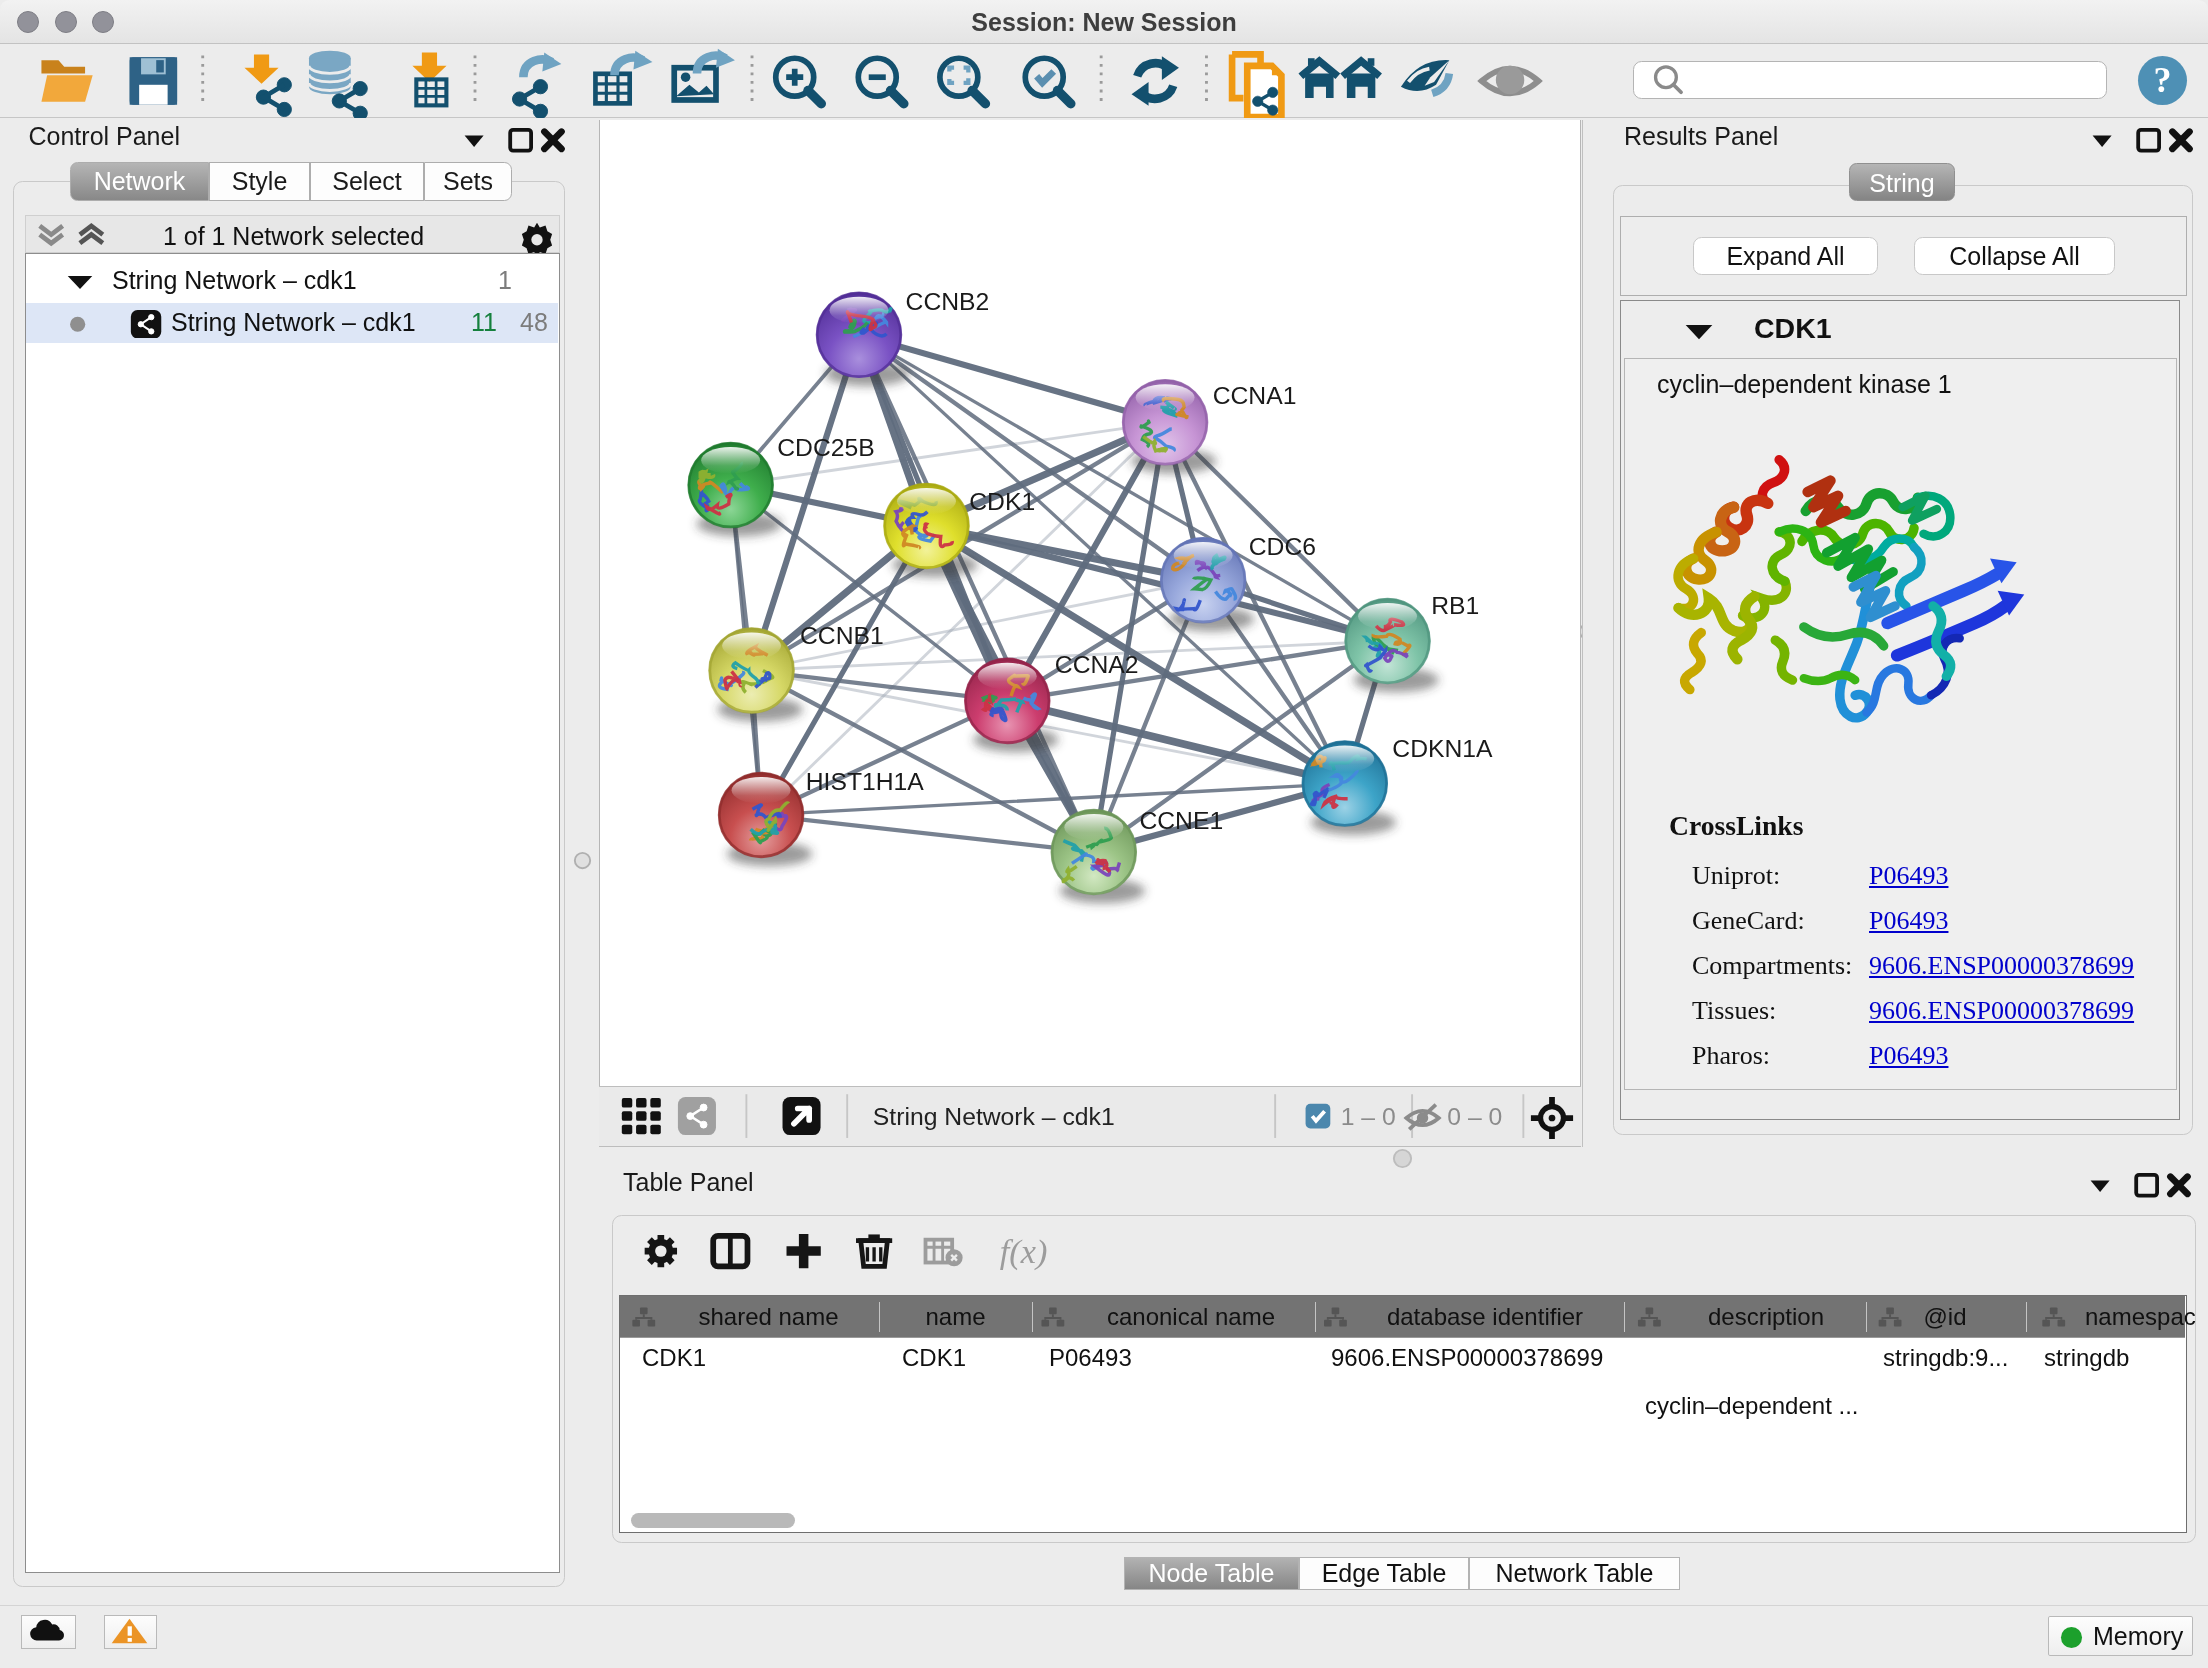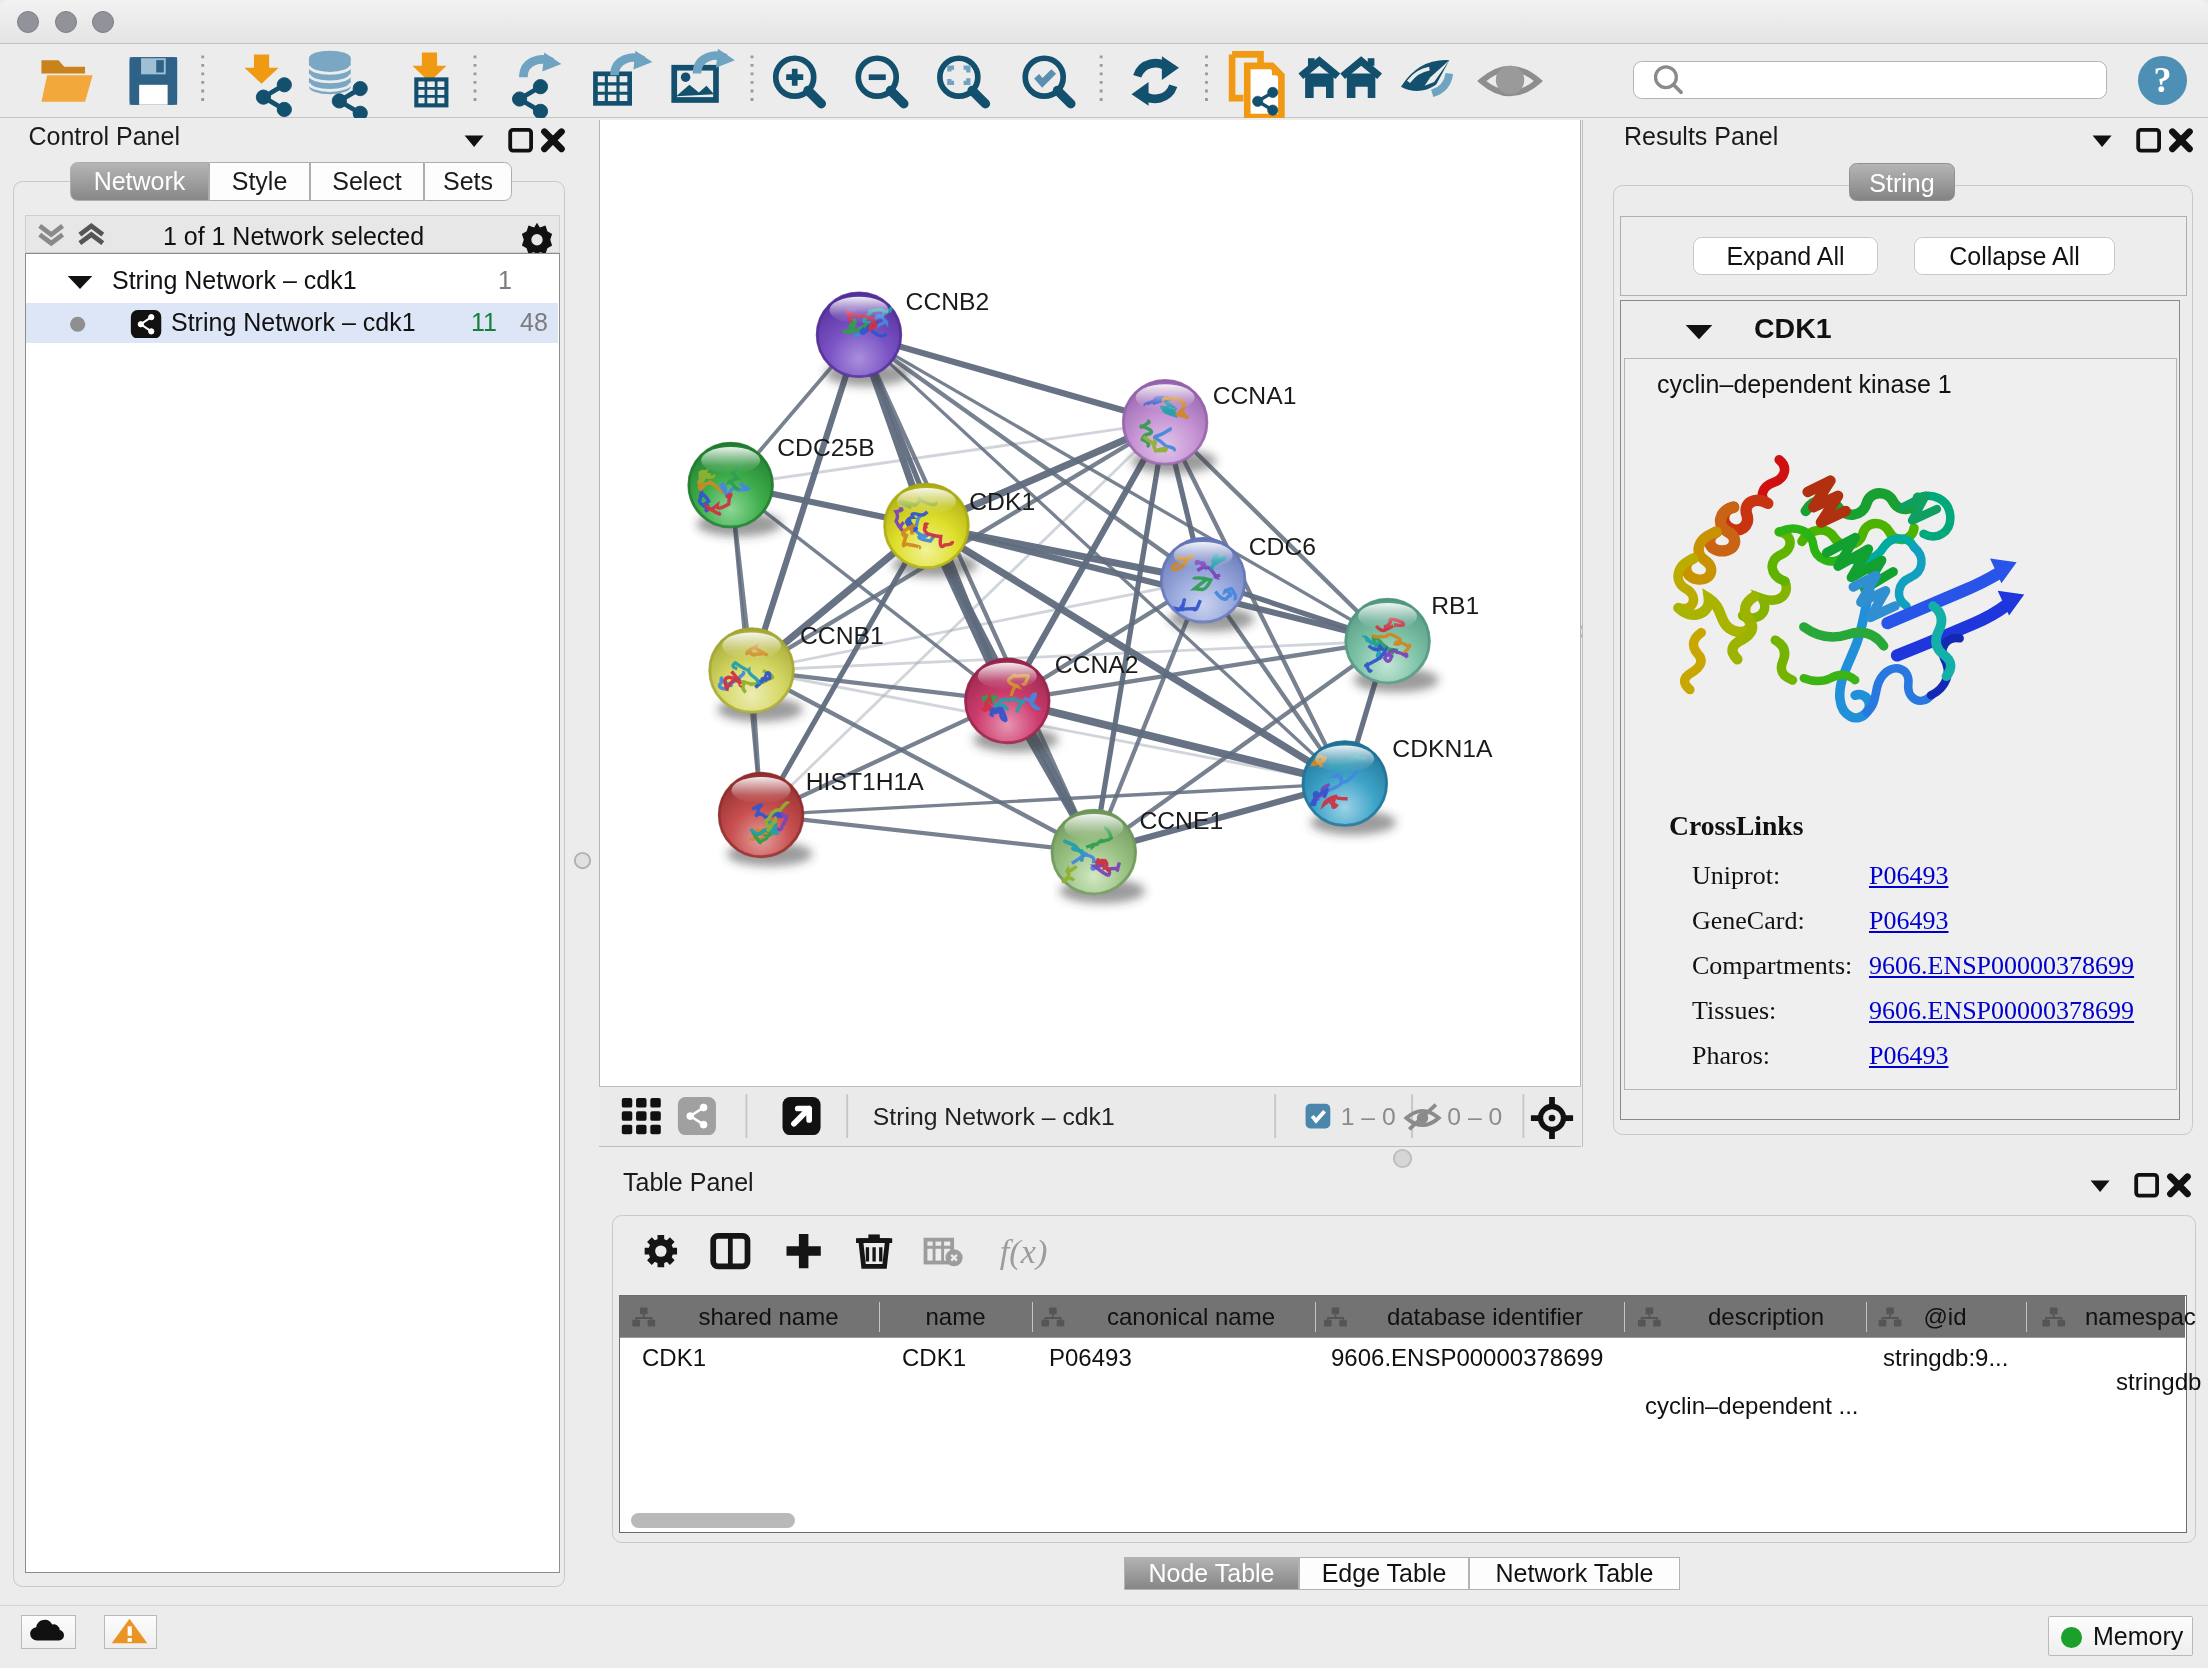--- a/index.html
+++ b/index.html
@@ -47,20 +47,21 @@
 
 #statusline { left:0; top:1605px; width:2208px; height:0; border-top:1.9px solid #d4d4d4; }
 .sbtn { position:absolute; background:linear-gradient(#fdfdfd,#eee); border:1.9px solid #b9b9b9; }
 </style>
 </head>
 <body>
 <div class="abs" id="titlebar">
   <div class="tl" style="left:17px;"></div>
   <div class="tl" style="left:55px;"></div>
   <div class="tl" style="left:92px;"></div>
+  <div id="wintitle">Session: New Session</div>
 </div>
 <div class="abs" id="toolbar">
 <svg width="2208" height="74" viewBox="0 0 2322 78">
 <defs>
 <g id="share3">
           <circle cx="22" cy="0" r="7.5"></circle>
           <circle cx="0" cy="13" r="7.5"></circle>
           <circle cx="22" cy="26" r="7.5"></circle>
           <path d="M22 0 L0 13 L22 26" stroke-width="5" fill="none"></path>
         </g>
@@ -753,21 +754,21 @@
     <div class="thsep" style="left:1004px;"></div>
     <div class="thsep" style="left:1246px;"></div>
     <div class="thsep" style="left:1406px;"></div>
   </div>
   <div class="td" style="left:22px;">CDK1</div>
   <div class="td" style="left:282px;">CDK1</div>
   <div class="td" style="left:429px;">P06493</div>
   <div class="td" style="left:711px;">9606.ENSP00000378699</div>
   <div class="td" style="left:1025px;margin-top:48px;">cyclin–dependent ...</div>
   <div class="td" style="left:1263px;">stringdb:9...</div>
-  <div class="td" style="left:1496px;margin-top:24px;">stringdb</div>
+  <div class="td" style="left:1424px;">stringdb</div>
   <div class="abs" style="left:11.4px; top:217px; width:164px; height:15px; background:#b9b9b9; border-radius:7.6px;"></div>
 </div>
 <div class="btab sel" style="left:1124px; width:175px;">Node Table</div>
 <div class="btab" style="left:1299px; width:170px;">Edge Table</div>
 <div class="btab" style="left:1469px; width:211px;">Network Table</div>
 <div class="abs" id="statusline"></div>
 <div class="sbtn" style="left:21px; top:1615px; width:55px; height:34px;">
   <svg width="51" height="30" viewBox="0 0 54 32">
       <path d="M16 26 a7 7 0 0 1 -1 -14 a9 9 0 0 1 17 -3 a6.5 6.5 0 0 1 8 6 a5.5 5.5 0 0 1 -2 11 Z" fill="#111"></path>
     </svg>

